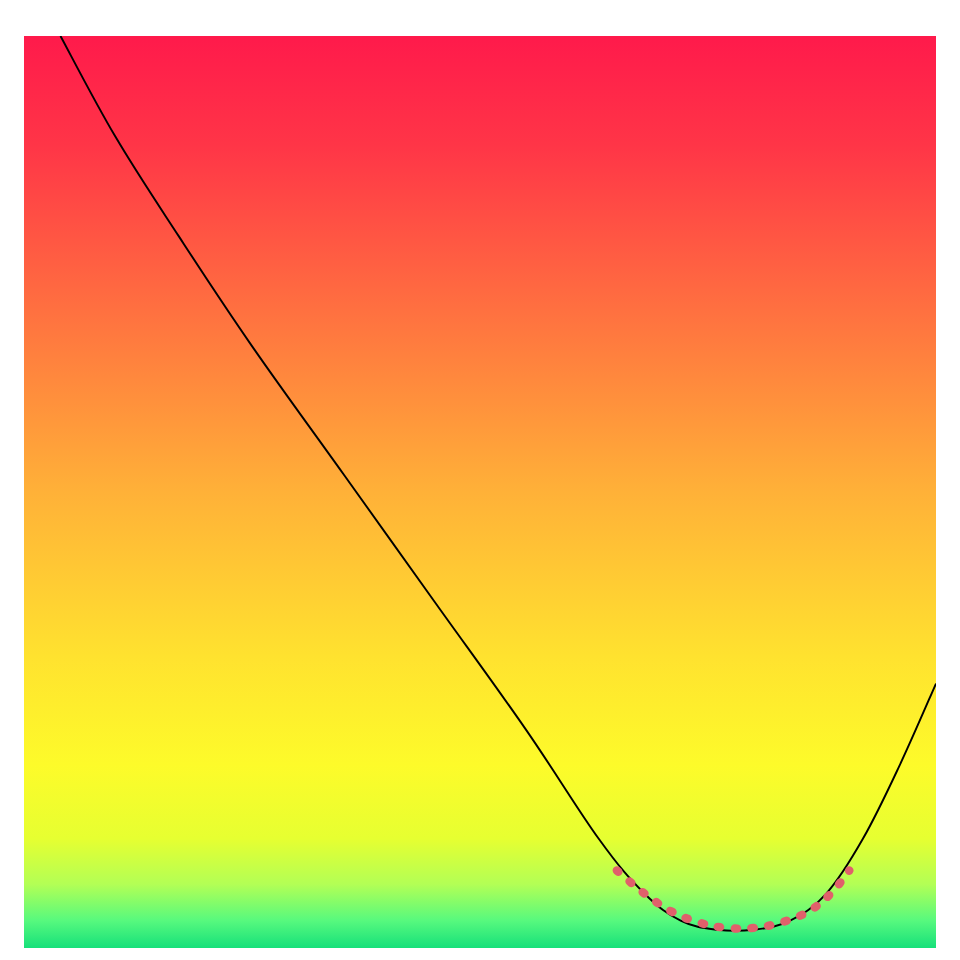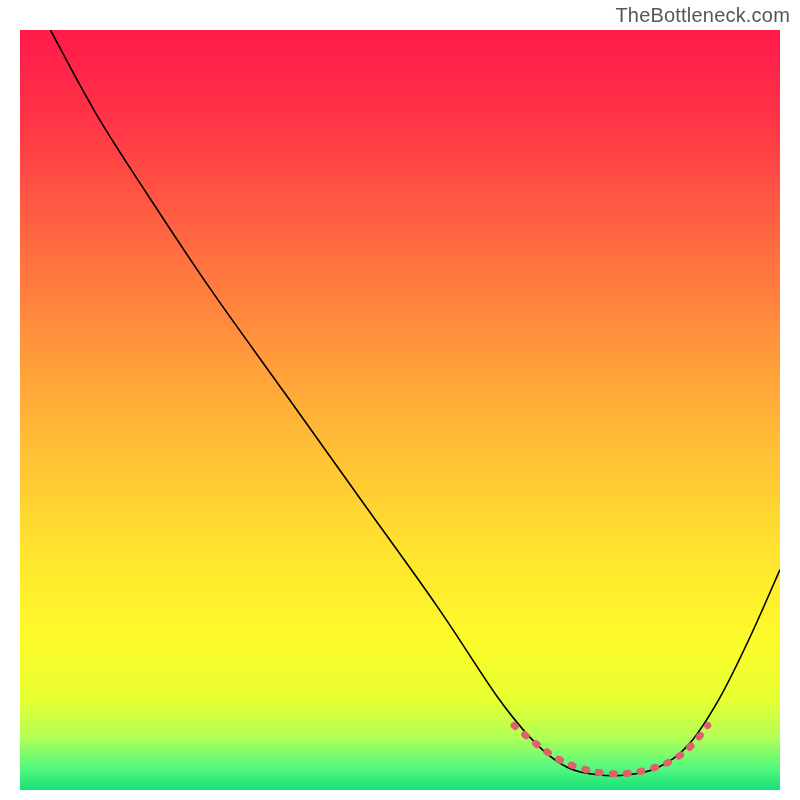--- a/index.html
+++ b/index.html
@@ -19,21 +19,20 @@
     left: 20px;
     top: 30px;
     width: 760px;
     height: 760px;
   }
   svg { display: block; }
 </style>
 </head>
 <body>
 <div class="wrap">
-  <div class="attribution">TheBottleneck.com</div>
 
   <div class="plot">
     <svg id="chartsvg" width="760" height="760" viewBox="0 0 760 760">
         <defs>
           <linearGradient id="bg" x1="0" y1="0" x2="0" y2="1">
             <stop offset="0%" stop-color="#ff1a4b"></stop>
             <stop offset="12%" stop-color="#ff3547"></stop>
             <stop offset="30%" stop-color="#ff7040"></stop>
             <stop offset="50%" stop-color="#ffb138"></stop>
             <stop offset="68%" stop-color="#ffe22f"></stop>

